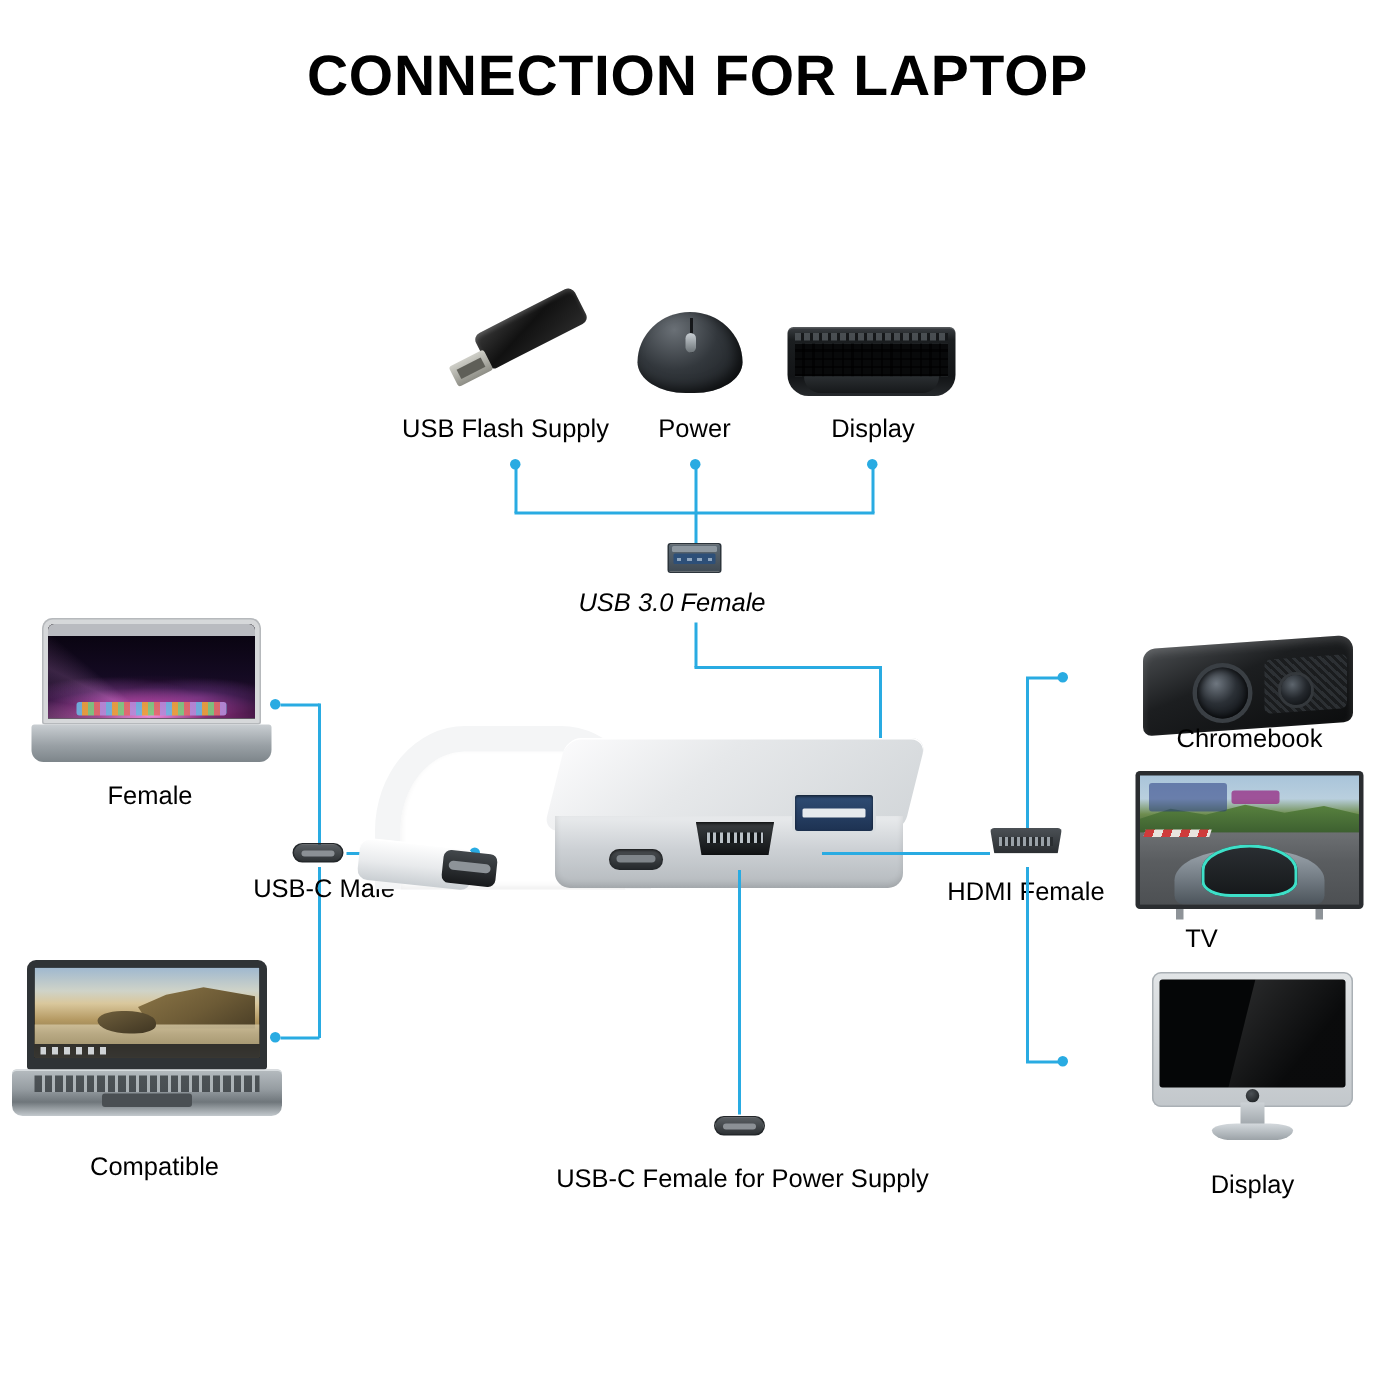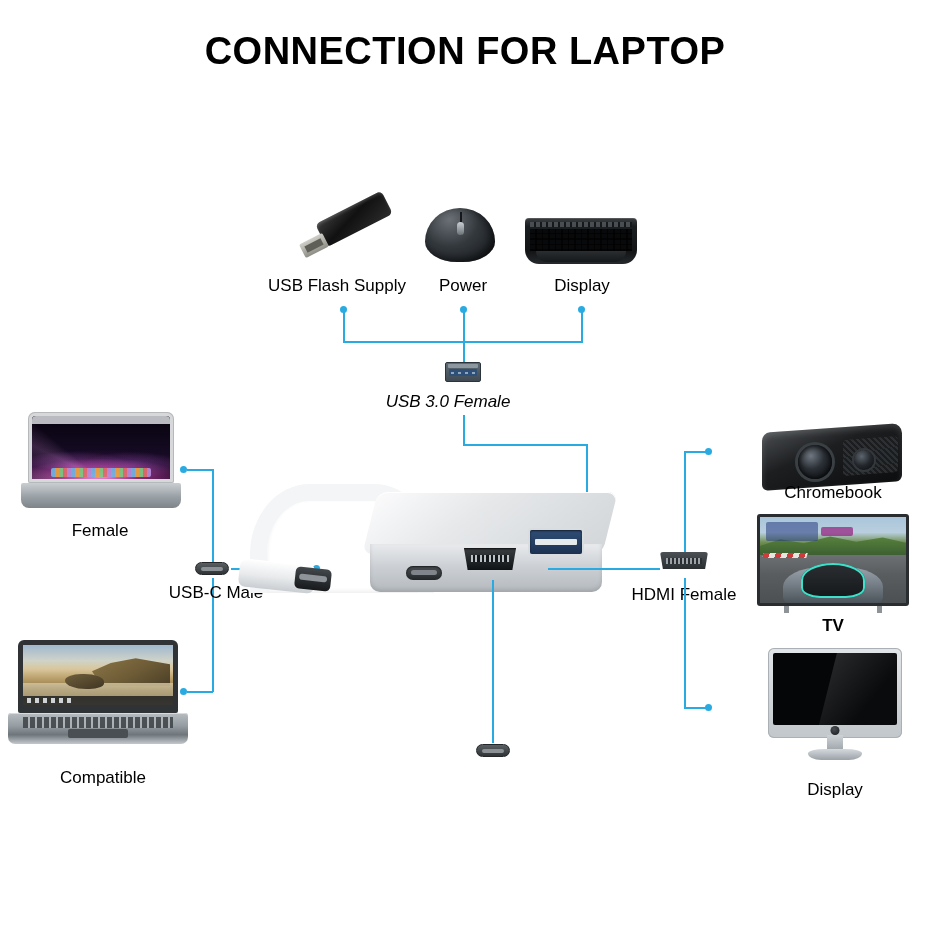--- a/index.html
+++ b/index.html
@@ -665,20 +665,21 @@
     <div class="ad-plug-tip"></div>
     <div class="ad-top"></div>
     <div class="ad-front"></div>
     <div class="ad-port-c"></div>
     <div class="ad-port-hdmi"></div>
     <div class="ad-port-usb"></div>
   </div>
 
   <div class="line-v" style="left:492px; top:580px; height:163px;"></div>
   <div class="usbc-port" style="left:476px; top:744px;"></div>
+  <div class="caption" style="left:340px; top:776px; width:310px;">USB-C Female for Power Supply</div>
 
   <div class="line-h" style="left:548px; top:568px; width:112px;"></div>
 
   <div class="hdmi-port" style="left:660px; top:552px;"></div>
   <div class="caption" style="left:618px; top:585px; width:132px;">HDMI Female</div>
 
   <div class="line-v" style="left:684px; top:452px; height:100px;"></div>
   <div class="line-h" style="left:684px; top:451px; width:24px;"></div>
   <div class="dot" style="left:705px; top:448px;"></div>
   <div class="line-v" style="left:684px; top:578px; height:130px;"></div>
@@ -701,21 +702,21 @@
         <div class="tv-kerb"></div>
         <div class="tv-car"></div>
         <div class="tv-wheel"></div>
         <div class="tv-hud"></div>
         <div class="tv-hud2"></div>
       </div>
     </div>
     <div class="tv-foot" style="left:18%;"></div>
     <div class="tv-foot" style="right:18%;"></div>
   </div>
-  <div class="caption" style="left:800px; top:616px; width:66px;font-weight:bold;">TV</div>
+  <div class="caption" style="left:768px; top:616px; width:66px;">TV</div>
 
   <div class="display" style="left:768px; top:648px; width:134px; height:118px;">
     <div class="dp-frame">
       <div class="dp-screen"></div>
       <div class="dp-logo"></div>
     </div>
     <div class="dp-neck"></div>
     <div class="dp-foot"></div>
   </div>
   <div class="caption" style="left:785px; top:780px; width:100px;">Display</div>

